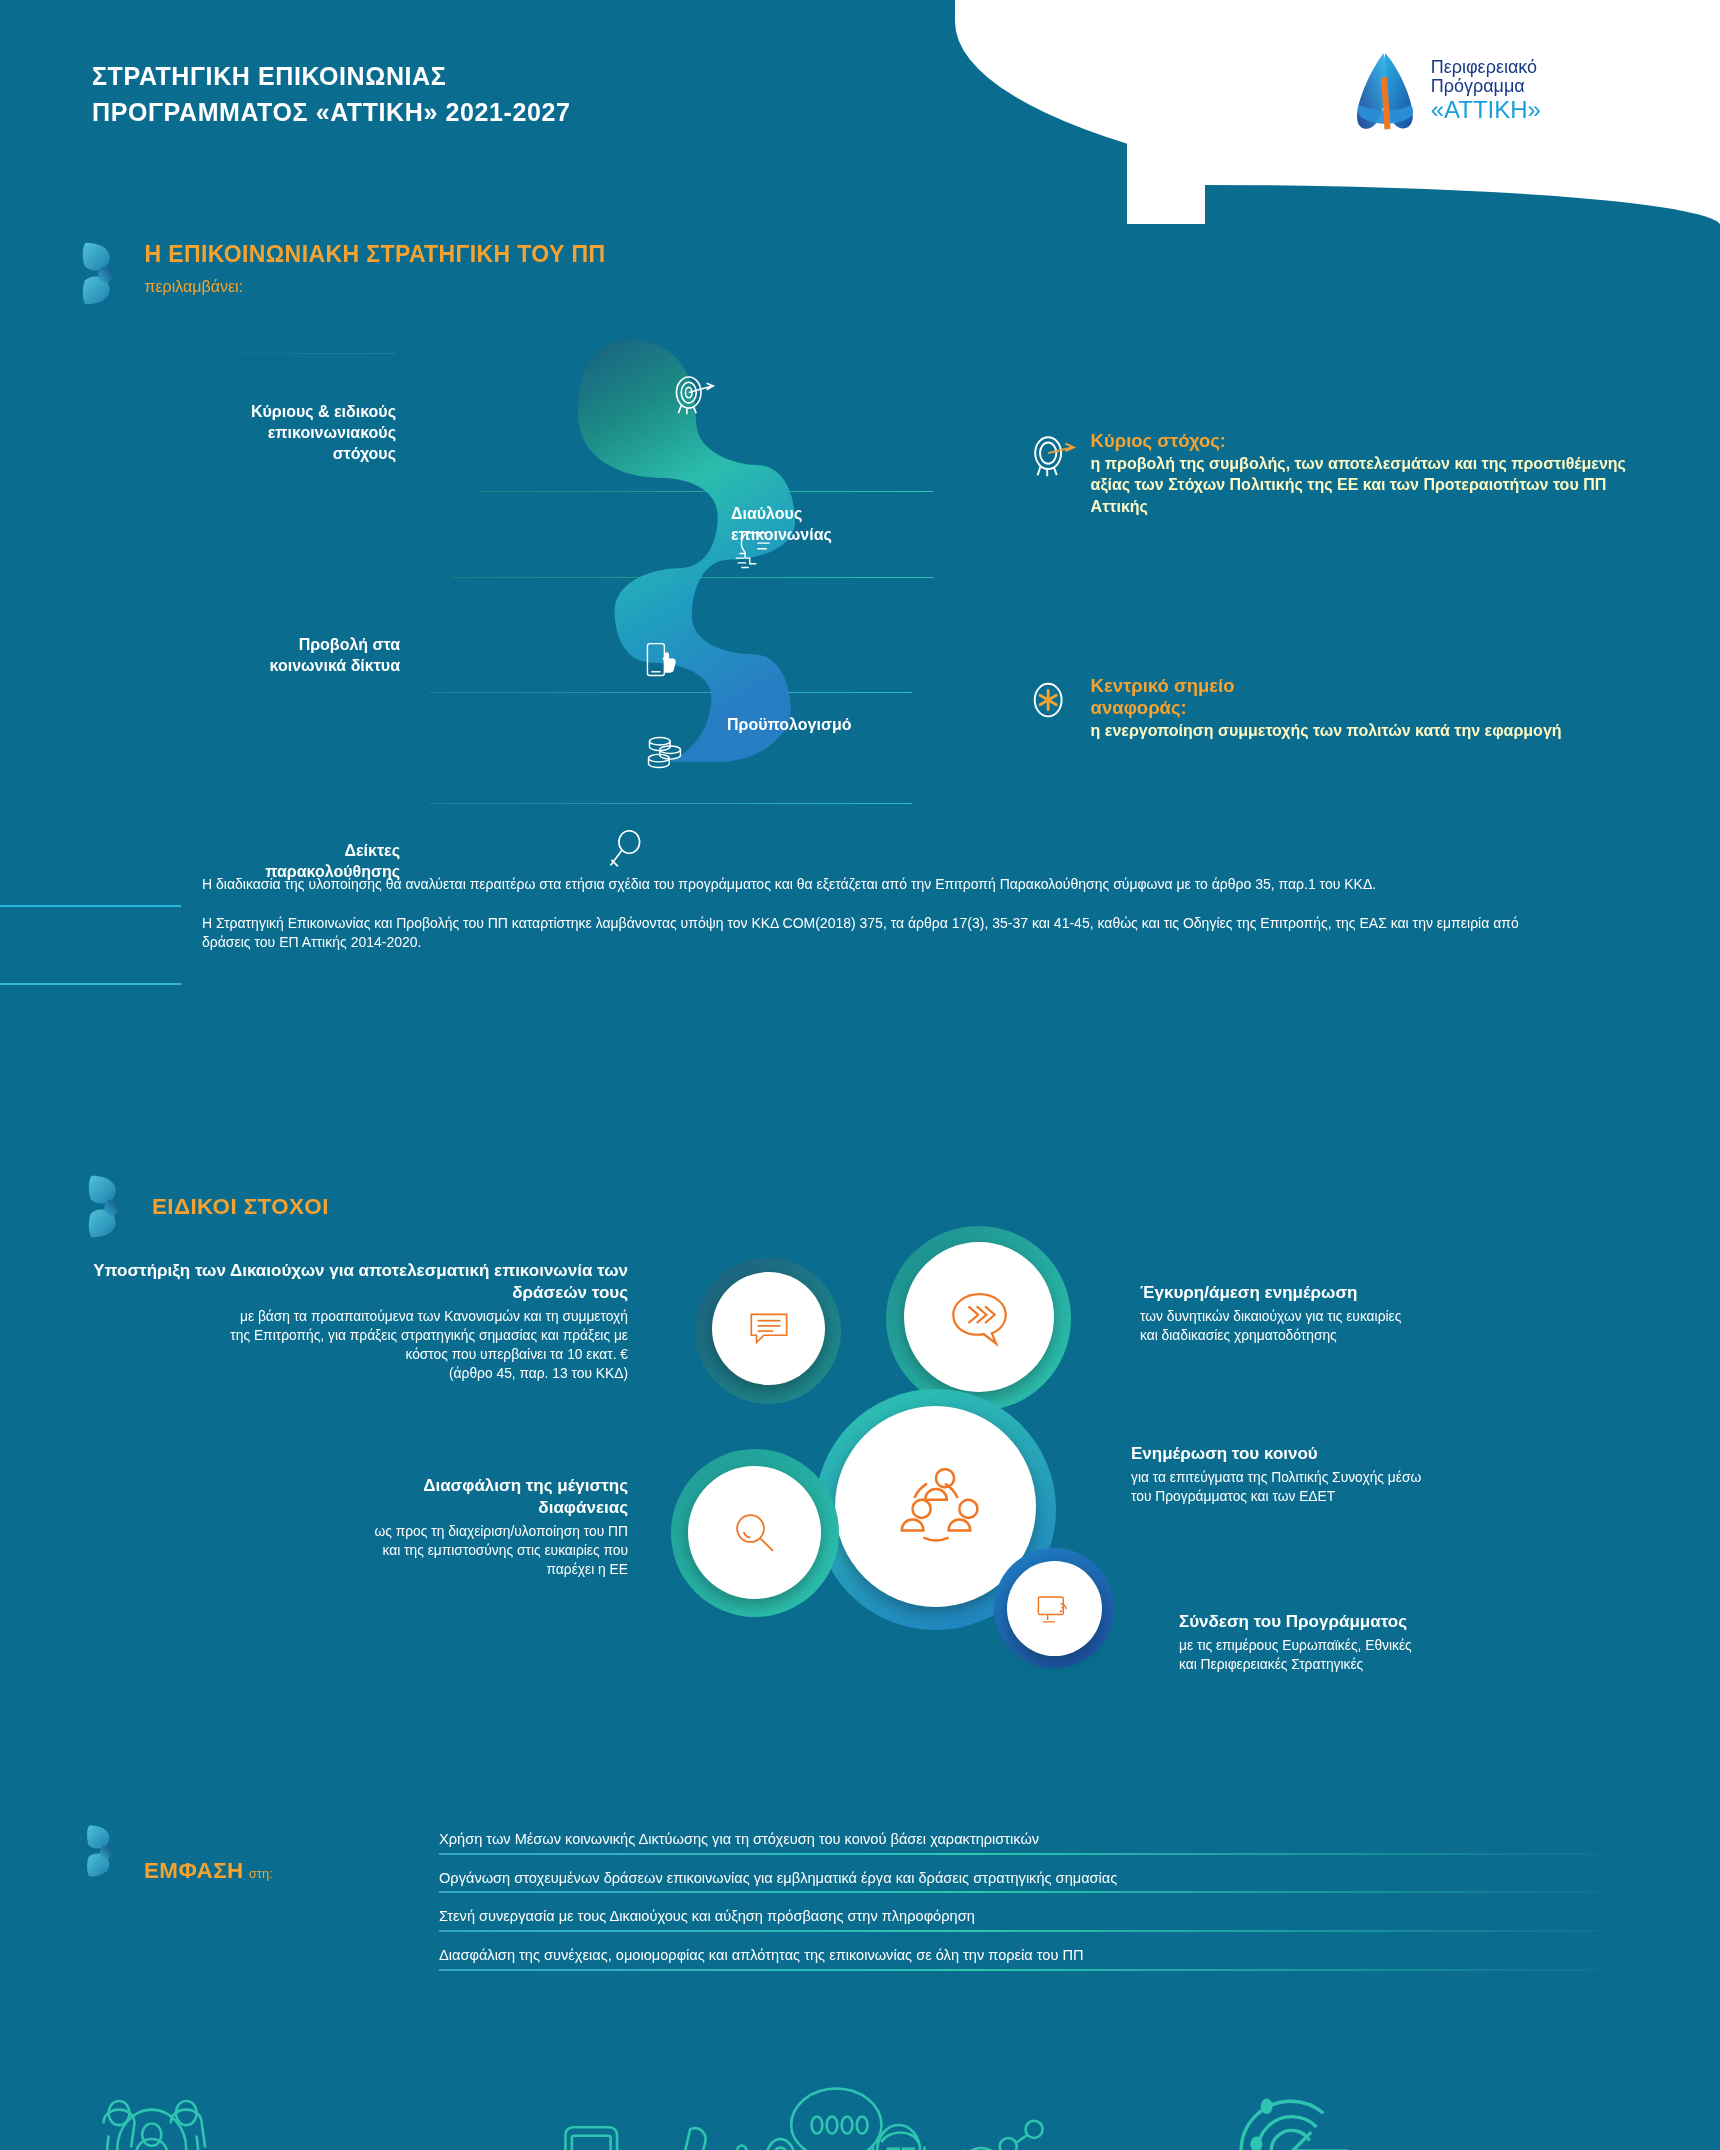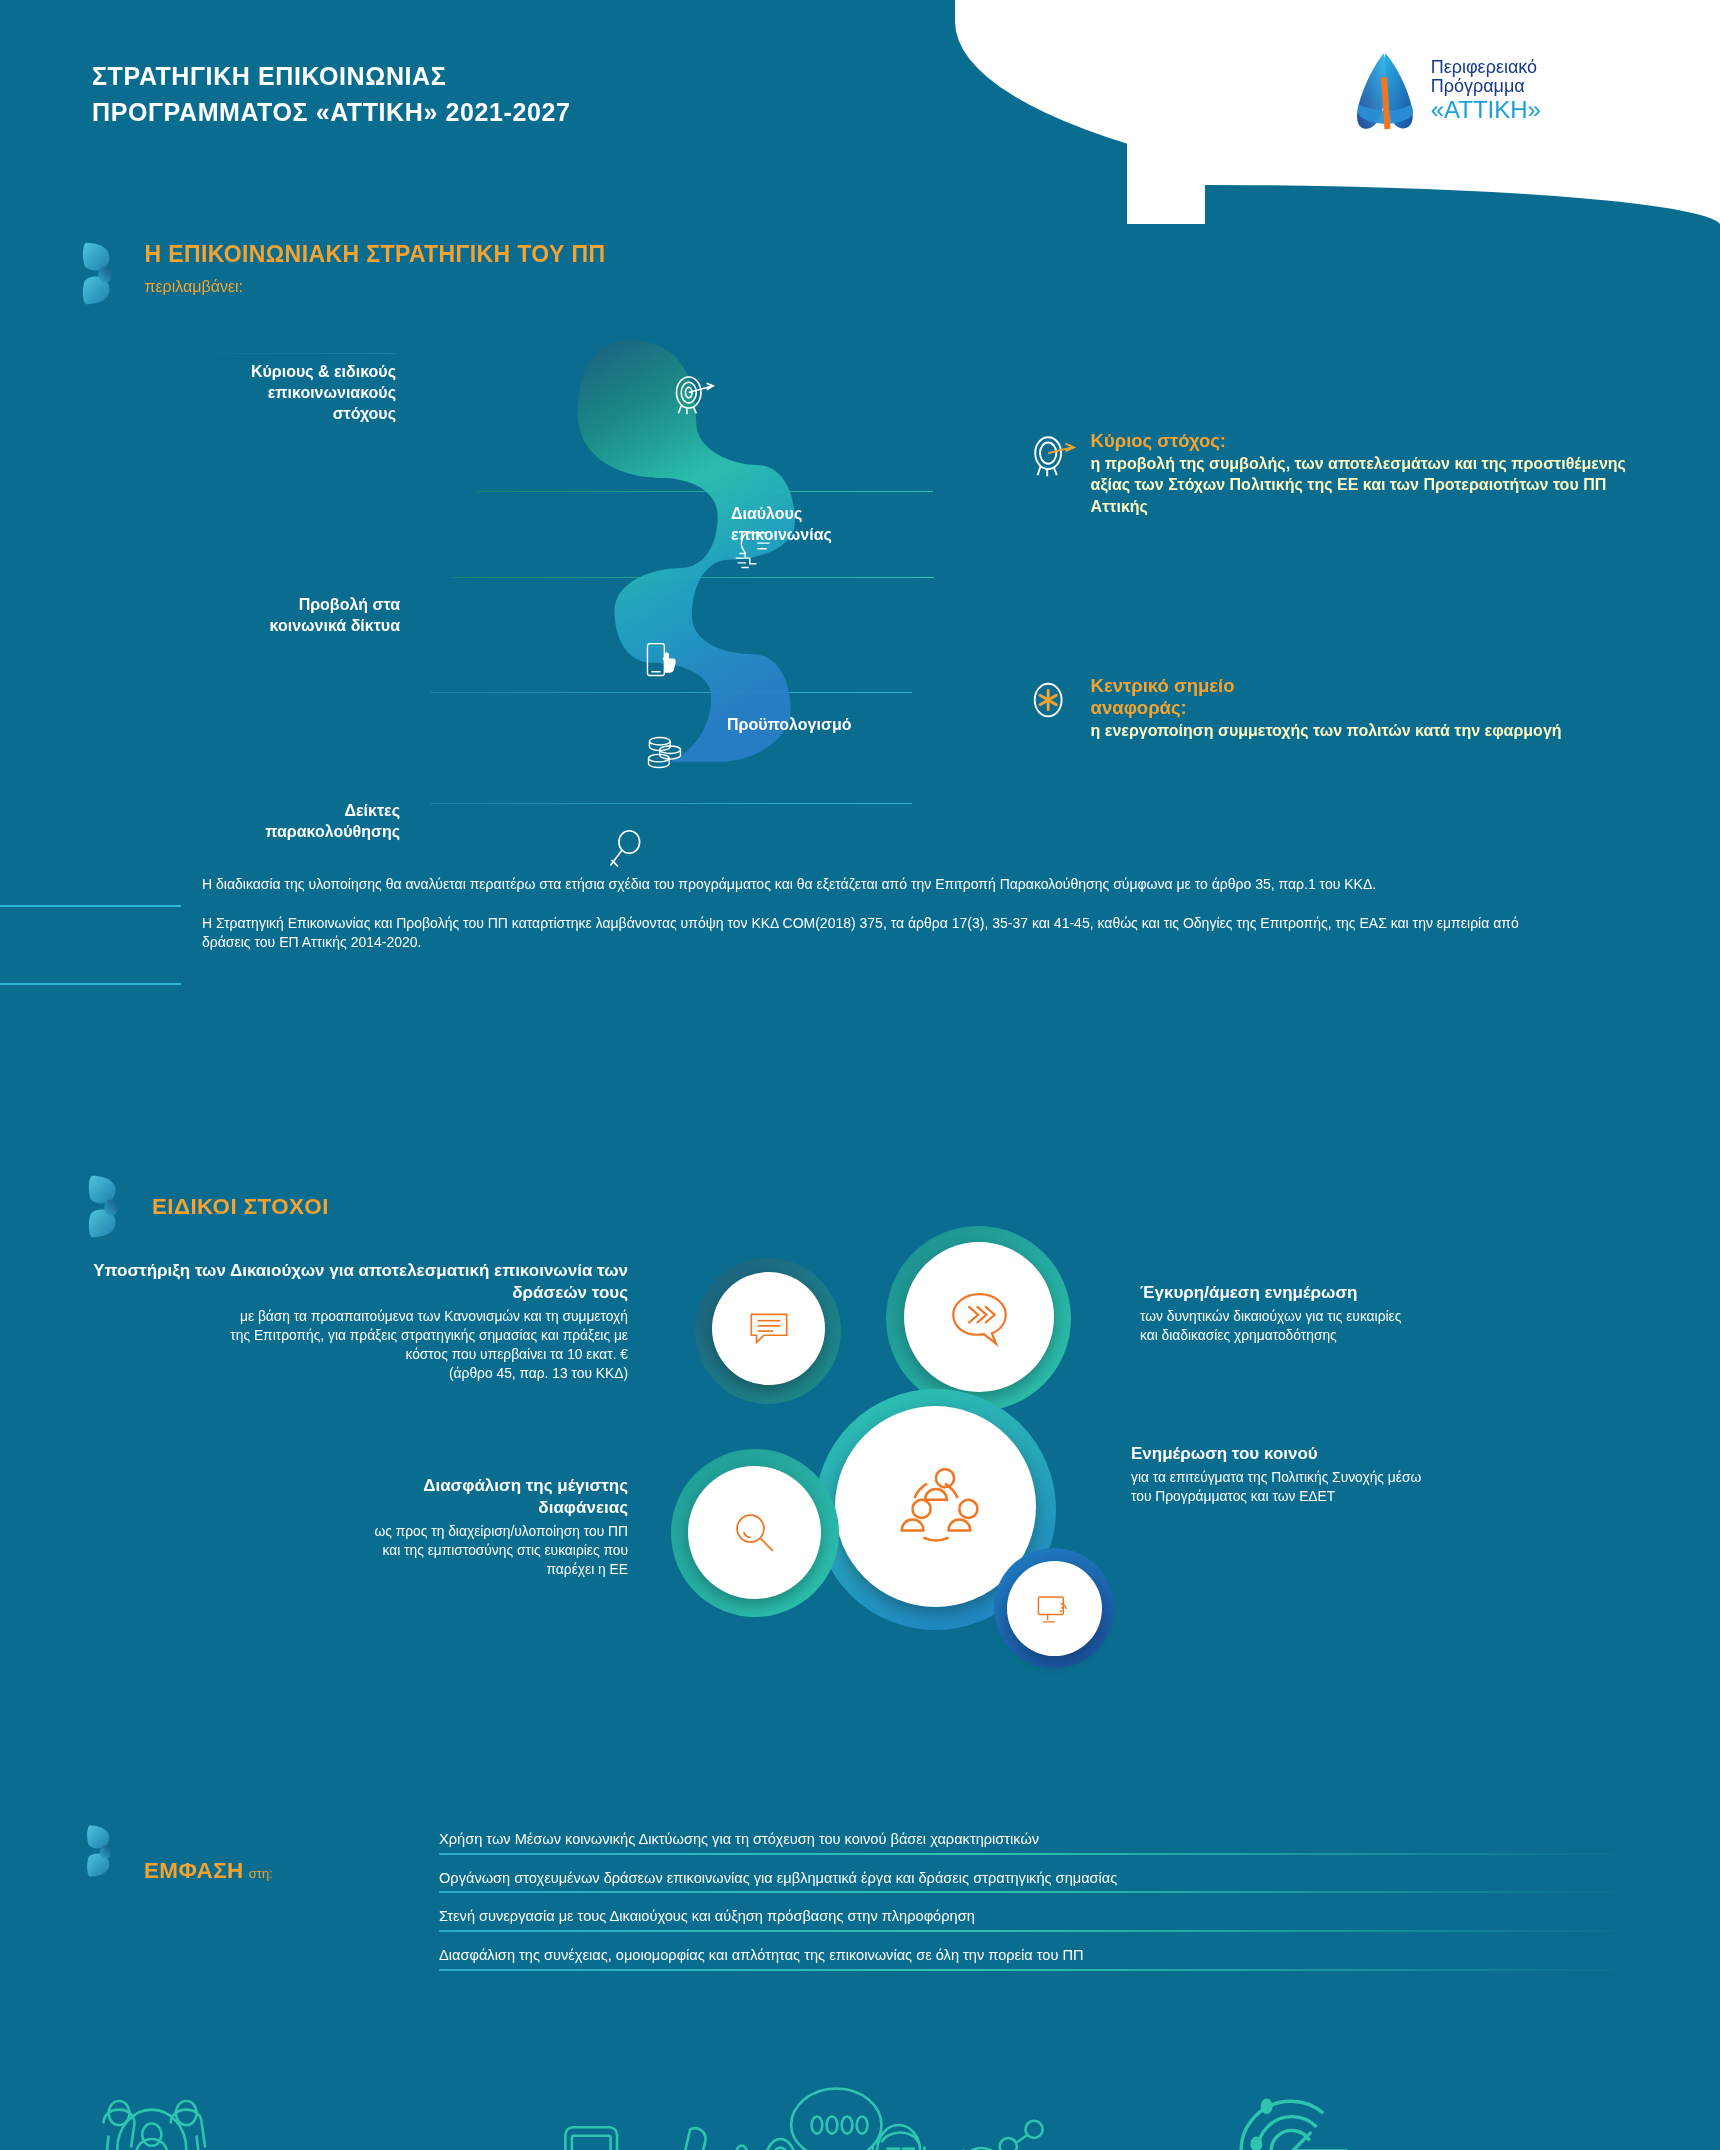--- a/index.html
+++ b/index.html
@@ -52,21 +52,21 @@
   #sec1 { position:absolute; left:0; top:228px; width:1721px; height:645px; }
   #sec1-head { position:absolute; left:82px; top:13px; display:flex; align-items:flex-start; }
   #sec1-head .txt { margin-left:22.4px; }
   #sec1-head .sec-title { font-size:23px; }
   #sec1-head .sub { color:#f5a231; font-size:16px; margin-top:9.5px; }
 
   
   #snake { position:absolute; left:563px; top:108px; width:275px; height:430px; }
   .flow-lbl { position:absolute; color:#fff; font-weight:bold; font-size:16px;
               line-height:1.32; }
-  .flow-lbl.r { text-align:right; }
+  .flow-lbl.r { text-align:right;margin-top:40px; }
   .flow-lbl.l { text-align:left; }
   .flow-ico { position:absolute; width:47px; height:47px; }
   .hair { position:absolute; height:1.3px; }
 
   
   .obj { position:absolute; display:flex; align-items:flex-start; }
   .obj .oico { width:48px; height:48px; flex:0 0 auto; margin-right:14.6px; margin-top:1.7px;}
   .obj .ohead { color:#f5a231; font-weight:bold; font-size:18.5px; line-height:1.2; }
   .obj .obody { color:#fef9c3; font-weight:bold; font-size:16px; line-height:1.33; margin-top:1px; }
 
@@ -368,20 +368,24 @@
   <div class="es-right" style="left:1140px; top:108px; width:551px;">
     <div class="es-h">Έγκυρη/άμεση ενημέρωση</div>
     <div class="es-b">των δυνητικών δικαιούχων για τις ευκαιρίες<br>και διαδικασίες χρηματοδότησης</div>
   </div>
 
   <div class="es-right" style="left:1131px; top:269px; width:559px;">
     <div class="es-h">Ενημέρωση του κοινού</div>
     <div class="es-b">για τα επιτεύγματα της Πολιτικής Συνοχής μέσω<br>του Προγράμματος και των ΕΔΕΤ</div>
   </div>
 
+  <div class="es-right" style="left:1179px; top:437px; width:516px;">
+    <div class="es-h">Σύνδεση του Προγράμματος</div>
+    <div class="es-b">με τις επιμέρους Ευρωπαϊκές, Εθνικές<br>και Περιφερειακές Στρατηγικές</div>
+  </div>
 </div>
 
 <div id="sec3">
   <div id="sec3-head">
     <svg class="ribbon-sm" viewBox="0 0 92 150">
       <path d="M8 4 C52 4 72 26 60 52 C50 72 18 72 6 58 C0 40 0 14 8 4Z" fill="url(#rb1)"></path>
       <path d="M8 146 C52 146 72 124 60 98 C50 78 18 78 6 92 C0 110 0 136 8 146Z" fill="url(#rb1)"></path>
       <path d="M46 60 C66 56 74 74 66 90 C58 100 42 96 38 84 C36 74 40 64 46 60Z" fill="url(#rb2)"></path>
     </svg>
     <div class="sec-title">ΕΜΦΑΣΗ</div>

